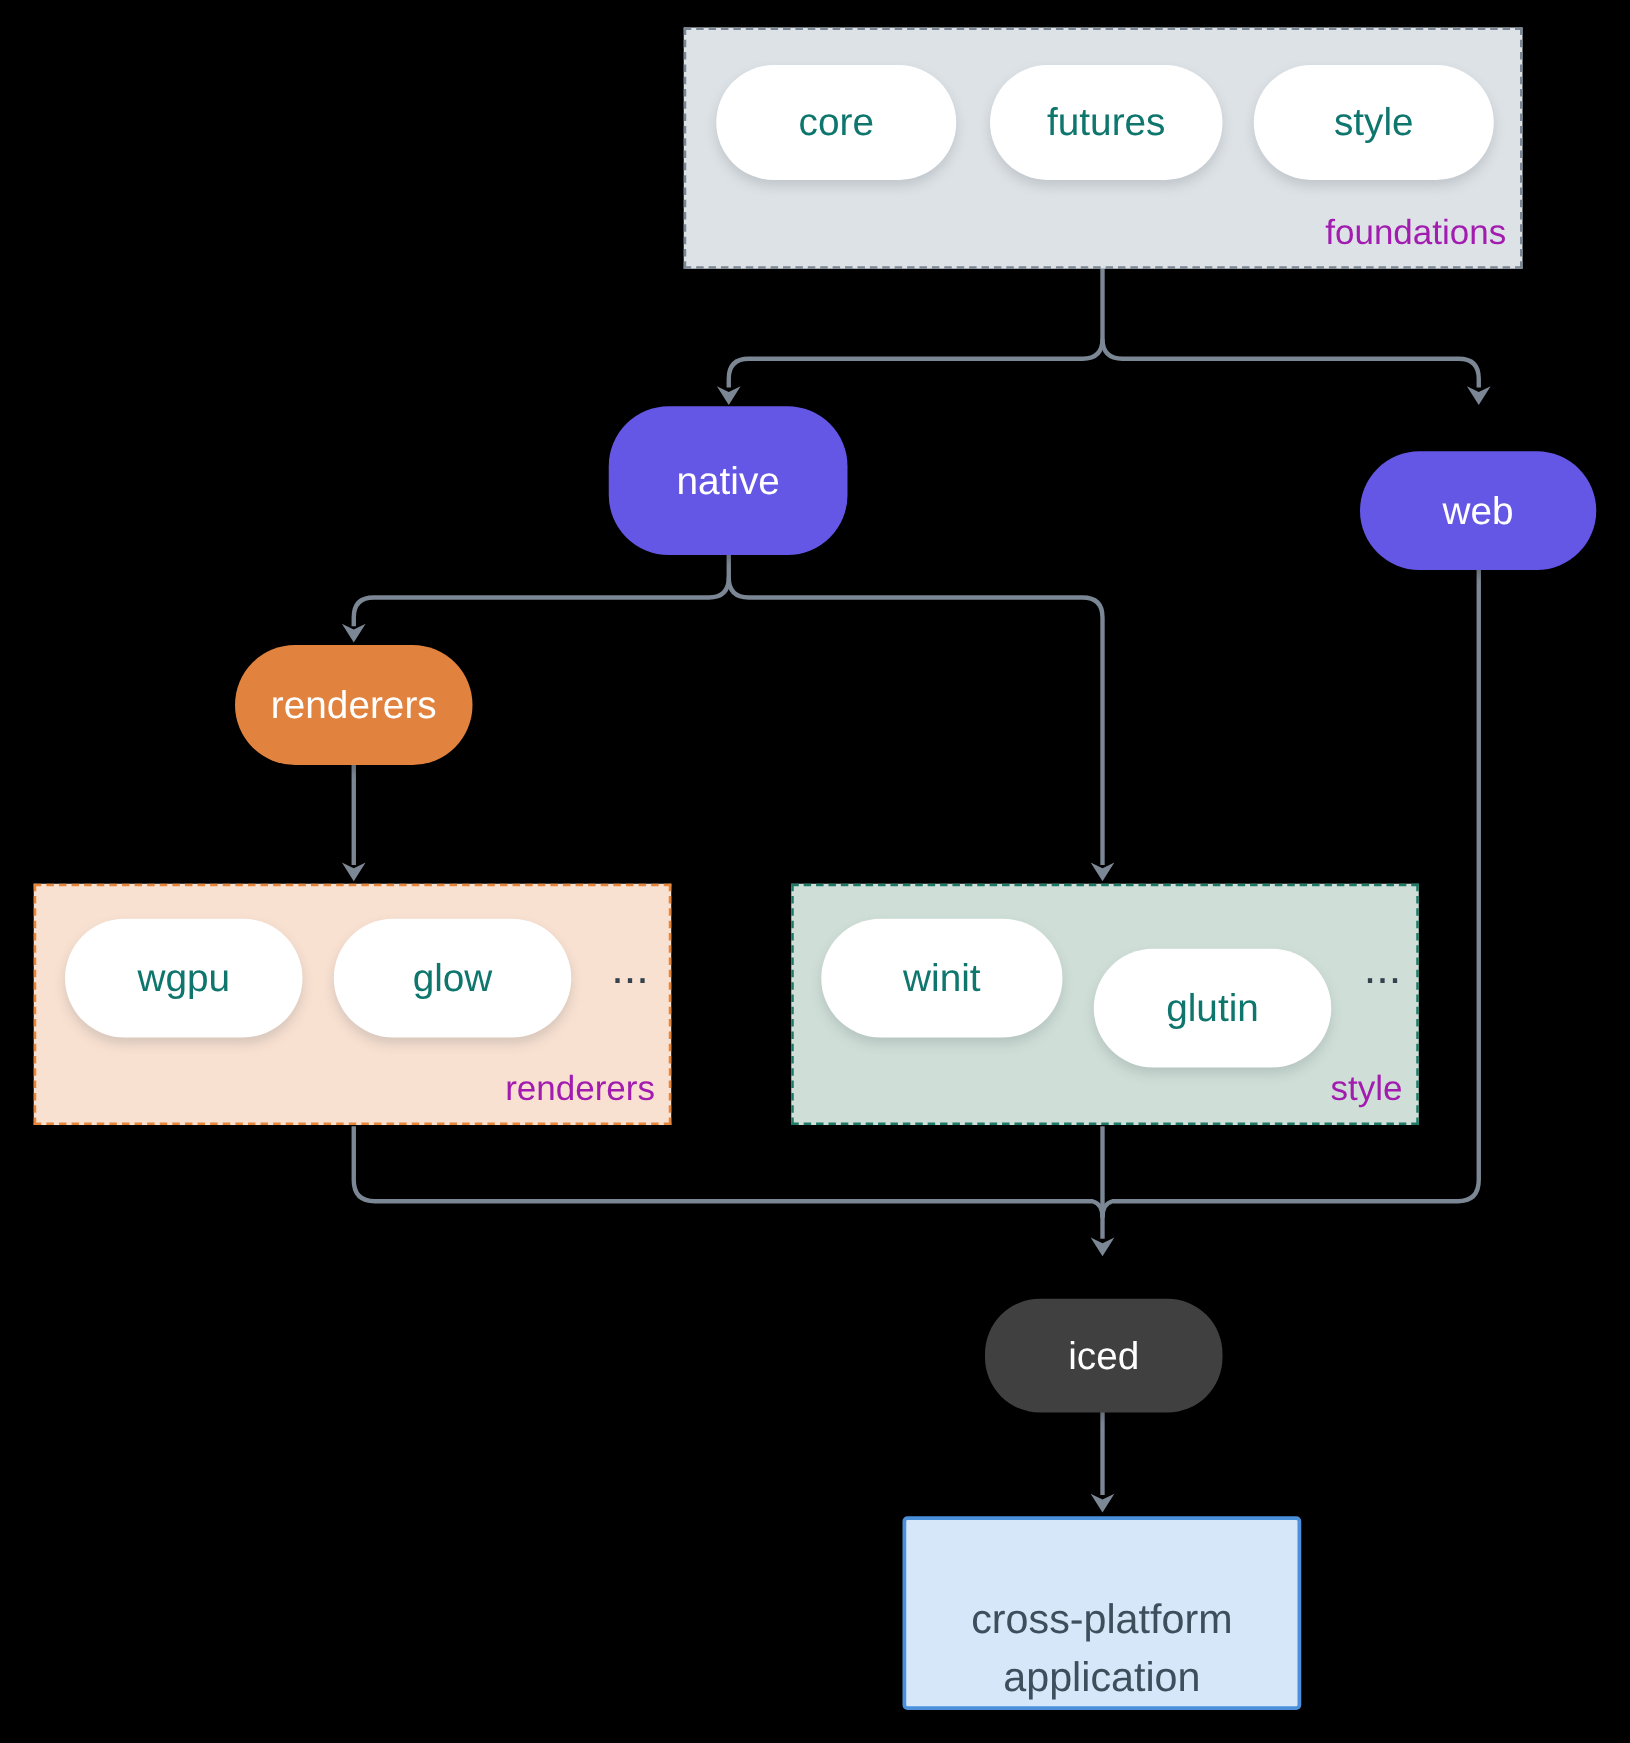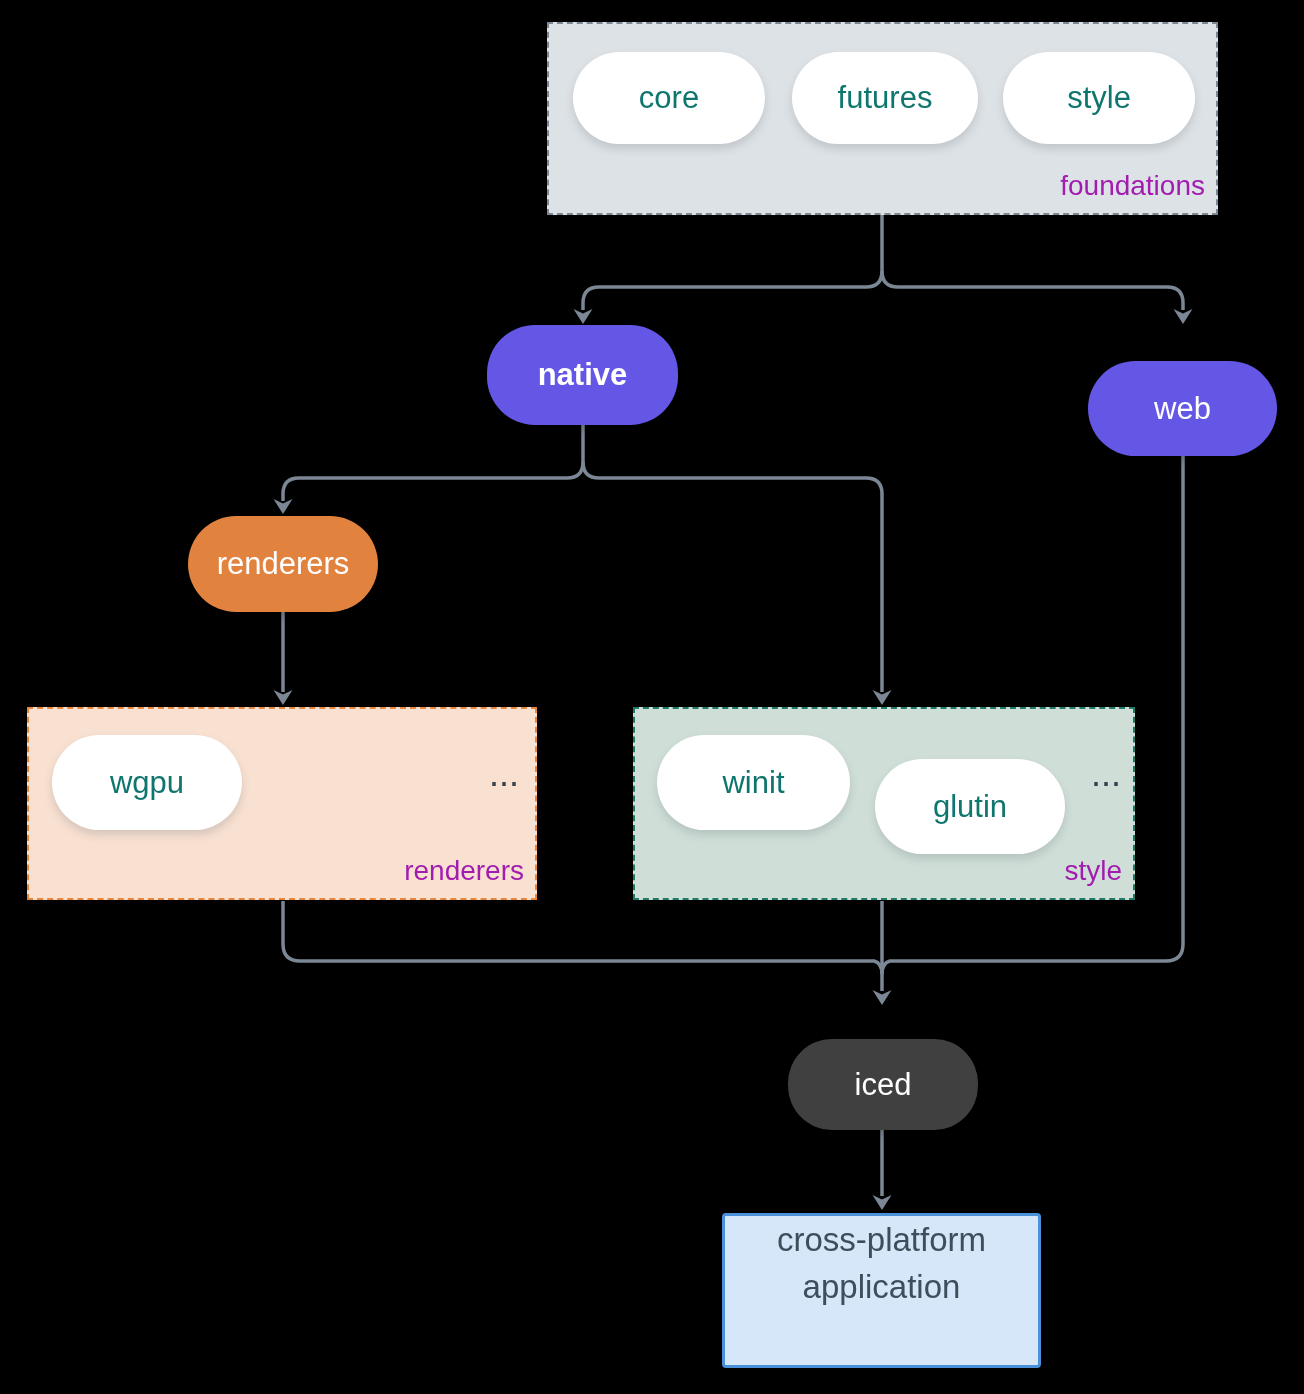--- a/index.html
+++ b/index.html
@@ -53,30 +53,30 @@
   .shells .p1{left:240px;top:26px;width:190px;height:95px;margin-top:24px;}
 
   .more{
     position:absolute;top:44px;width:46px;
     font-size:36px;color:#35424e;text-align:center;
   }
   .renderers .more{left:452px;}
   .shells .more{left:448px;}
 
   
-  .pill.native{left:487px;top:325px;width:191px;height:100px;background:#6457e5;font-weight:bold;}
+  .pill.native{left:487px;top:325px;width:191px;height:119px;background:#6457e5;}
   .pill.web{left:1088px;top:325px;width:189px;height:95px;background:#6457e5;margin-top:36px;}
   .pill.graphics{left:188px;top:516px;width:190px;height:96px;background:#e2823f;}
   .pill.iced{left:788px;top:1011px;width:190px;height:91px;background:#404040;border-radius:44px;margin-top:28px;}
 
   .app-box{
     position:absolute;left:722px;top:1213px;width:319px;height:155px;
     box-sizing:border-box;
     background:#d5e7f8;border:3px solid #4a90da;border-radius:4px;
-    display:flex;flex-direction:column;align-items:center;justify-content:flex-start;
+    display:flex;flex-direction:column;align-items:center;justify-content:flex-end;
     color:#3d4e5c;font-size:33px;line-height:47px;text-align:center;
   }
 </style>
 </head>
 <body>
 
 <div id="canvas">
 
   <svg class="edges" viewBox="0 0 1304 1394">
 
@@ -127,20 +127,23 @@
   </div>
 
   <div class="pill colored graphics">
     <span>renderers</span>
   </div>
 
   <div class="group renderers">
     <div class="pill white p0">
       <span>wgpu</span>
     </div>
+    <div class="pill white p1">
+      <span>glow</span>
+    </div>
     <div class="more">...</div>
     <div class="group-label">renderers</div>
   </div>
 
   <div class="group shells">
     <div class="pill white p0">
       <span>winit</span>
     </div>
     <div class="pill white p1">
       <span>glutin</span>

